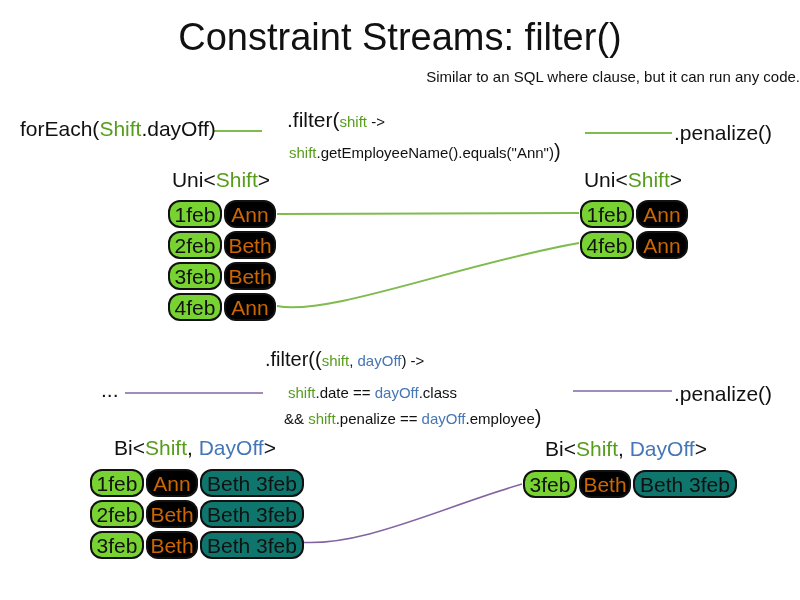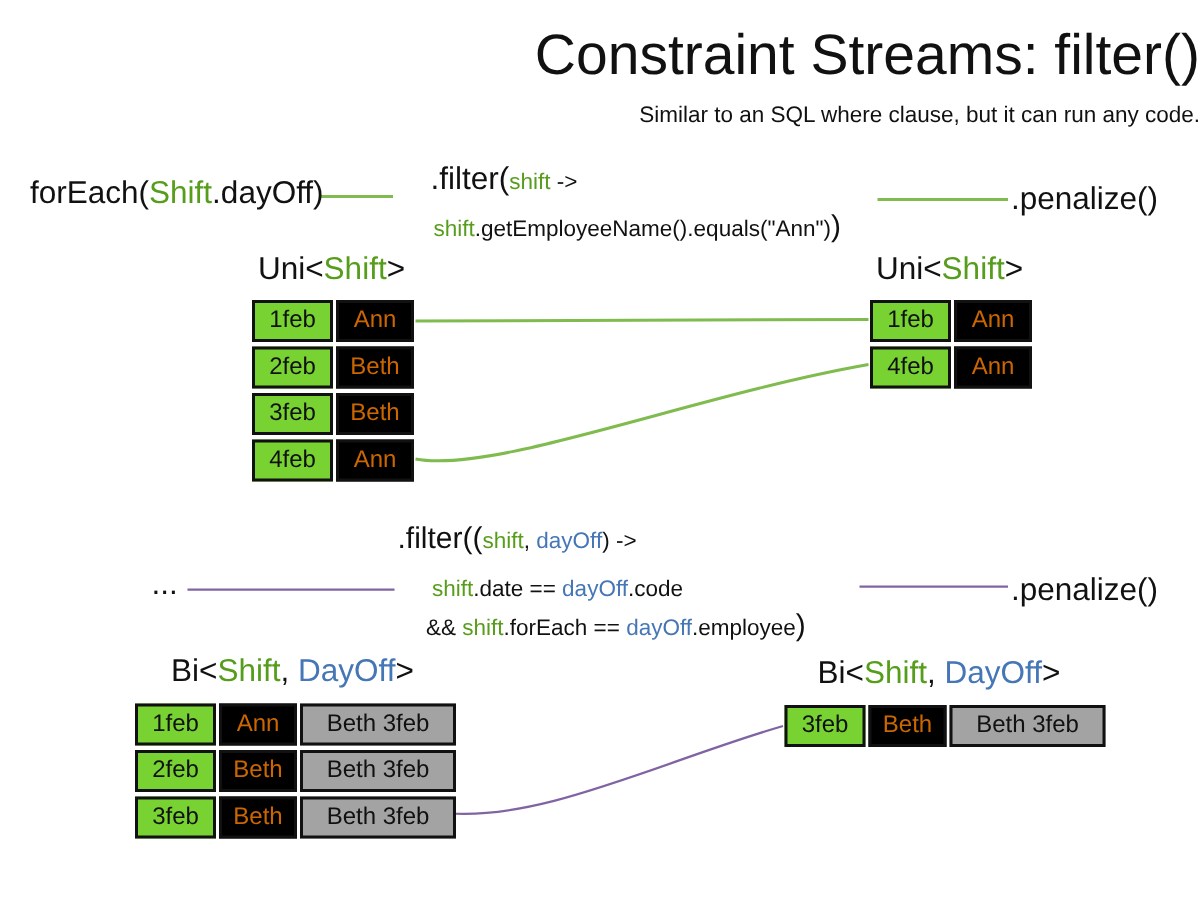--- a/index.html
+++ b/index.html
@@ -2,37 +2,37 @@
 <html><head>
 <meta charset="utf-8">
 <style>
   html,body{margin:0;padding:0;}
   body{
     width:800px;height:600px;position:relative;overflow:hidden;
     background:#ffffff;color:#111;
     font-family:"Liberation Sans", sans-serif;
   }
   .abs{position:absolute;line-height:1;white-space:nowrap;}
-  .title{top:18px;left:0;width:800px;text-align:right;font-size:38px;color:#111;}
+  .title{top:18px;left:0;width:800px;text-align:center;font-size:38px;color:#111;}
   .subtitle{top:69px;left:0;width:800px;text-align:right;font-size:15px;color:#111;}
   .code-lg{font-size:21px;}
   .code-md{font-size:20px;}
   .code-sm{font-size:15px;}
   .green{color:#579d1c;text-align:center;}
   .blue{color:#4576b5;}
   .theader{font-size:21px;text-align:center;}
   .trow{display:flex;gap:2px;margin-bottom:3px;}
   .cell{
-    height:28px;box-sizing:border-box;border:2px solid #111;border-radius:0;
+    height:28px;box-sizing:border-box;border:2px solid #111;border-radius:12px;
     display:flex;align-items:center;justify-content:center;
-    font-size:16px;line-height:1;
+    font-size:21px;line-height:1;
   }
   .cell.date{width:54px;background:#77d232;color:#111;}
   .cell.name{width:52px;background:#000000;color:#cc6600;}
-  .cell.dayoff{width:104px;background:#a3a3a3;color:#111;}
+  .cell.dayoff{width:104px;background:#0f766e;color:#111;}
   svg.connectors{position:absolute;top:0;left:0;pointer-events:none;}
 </style>
 </head>
 <body>
 
 <svg class="connectors" width="800" height="600" viewBox="0 0 800 600">
   <path d="M213 131 H262" fill="none" stroke-width="2" stroke="#7fbb4e"></path>
   <path d="M585 133 H672" fill="none" stroke-width="2" stroke="#7fbb4e"></path>
   <path d="M277 214 L579 213" fill="none" stroke-width="2" stroke="#7fbb4e"></path>
   <path d="M277 306 C330 316 460 264 579 243" fill="none" stroke-width="2" stroke="#7fbb4e"></path>
@@ -83,23 +83,23 @@
   <div class="trow">
     <div class="cell date">4feb</div>
     <div class="cell name">Ann</div>
   </div>
 </div>
 
 <div class="abs code-lg" style="left:101px;top:379px;">...</div>
 
 <div class="abs" style="left:265px;top:349px;"><span class="code-md">.filter((</span><span class="code-sm green">shift</span><span class="code-sm">,</span><span class="code-sm blue"> dayOff</span><span class="code-sm">)</span><span class="code-sm"> -&gt;</span></div>
 
-<div class="abs" style="left:288px;top:385px;"><span class="code-sm green">shift</span><span class="code-sm">.date == </span><span class="code-sm blue">dayOff</span><span class="code-sm">.code</span></div>
+<div class="abs" style="left:288px;top:385px;"><span class="code-sm green">shift</span><span class="code-sm">.date == </span><span class="code-sm blue">dayOff</span><span class="code-sm">.class</span></div>
 
-<div class="abs" style="left:284px;top:407px;"><span class="code-sm">&amp;&amp; </span><span class="code-sm green">shift</span><span class="code-sm">.forEach == </span><span class="code-sm blue">dayOff</span><span class="code-sm">.employee</span><span class="code-md">)</span></div>
+<div class="abs" style="left:284px;top:407px;"><span class="code-sm">&amp;&amp; </span><span class="code-sm green">shift</span><span class="code-sm">.penalize == </span><span class="code-sm blue">dayOff</span><span class="code-sm">.employee</span><span class="code-md">)</span></div>
 
 <div class="abs code-lg" style="left:674px;top:383px;">.penalize()</div>
 
 <div class="abs theader" style="left:90px;top:437px;width:210px;"><span>Bi&lt;</span><span class="green">Shift</span><span>, </span><span class="blue">DayOff</span><span>&gt;</span></div>
 
 <div class="abs" style="left:90px;top:469px;">
   <div class="trow">
     <div class="cell date">1feb</div>
     <div class="cell name">Ann</div>
     <div class="cell dayoff">Beth 3feb</div>

